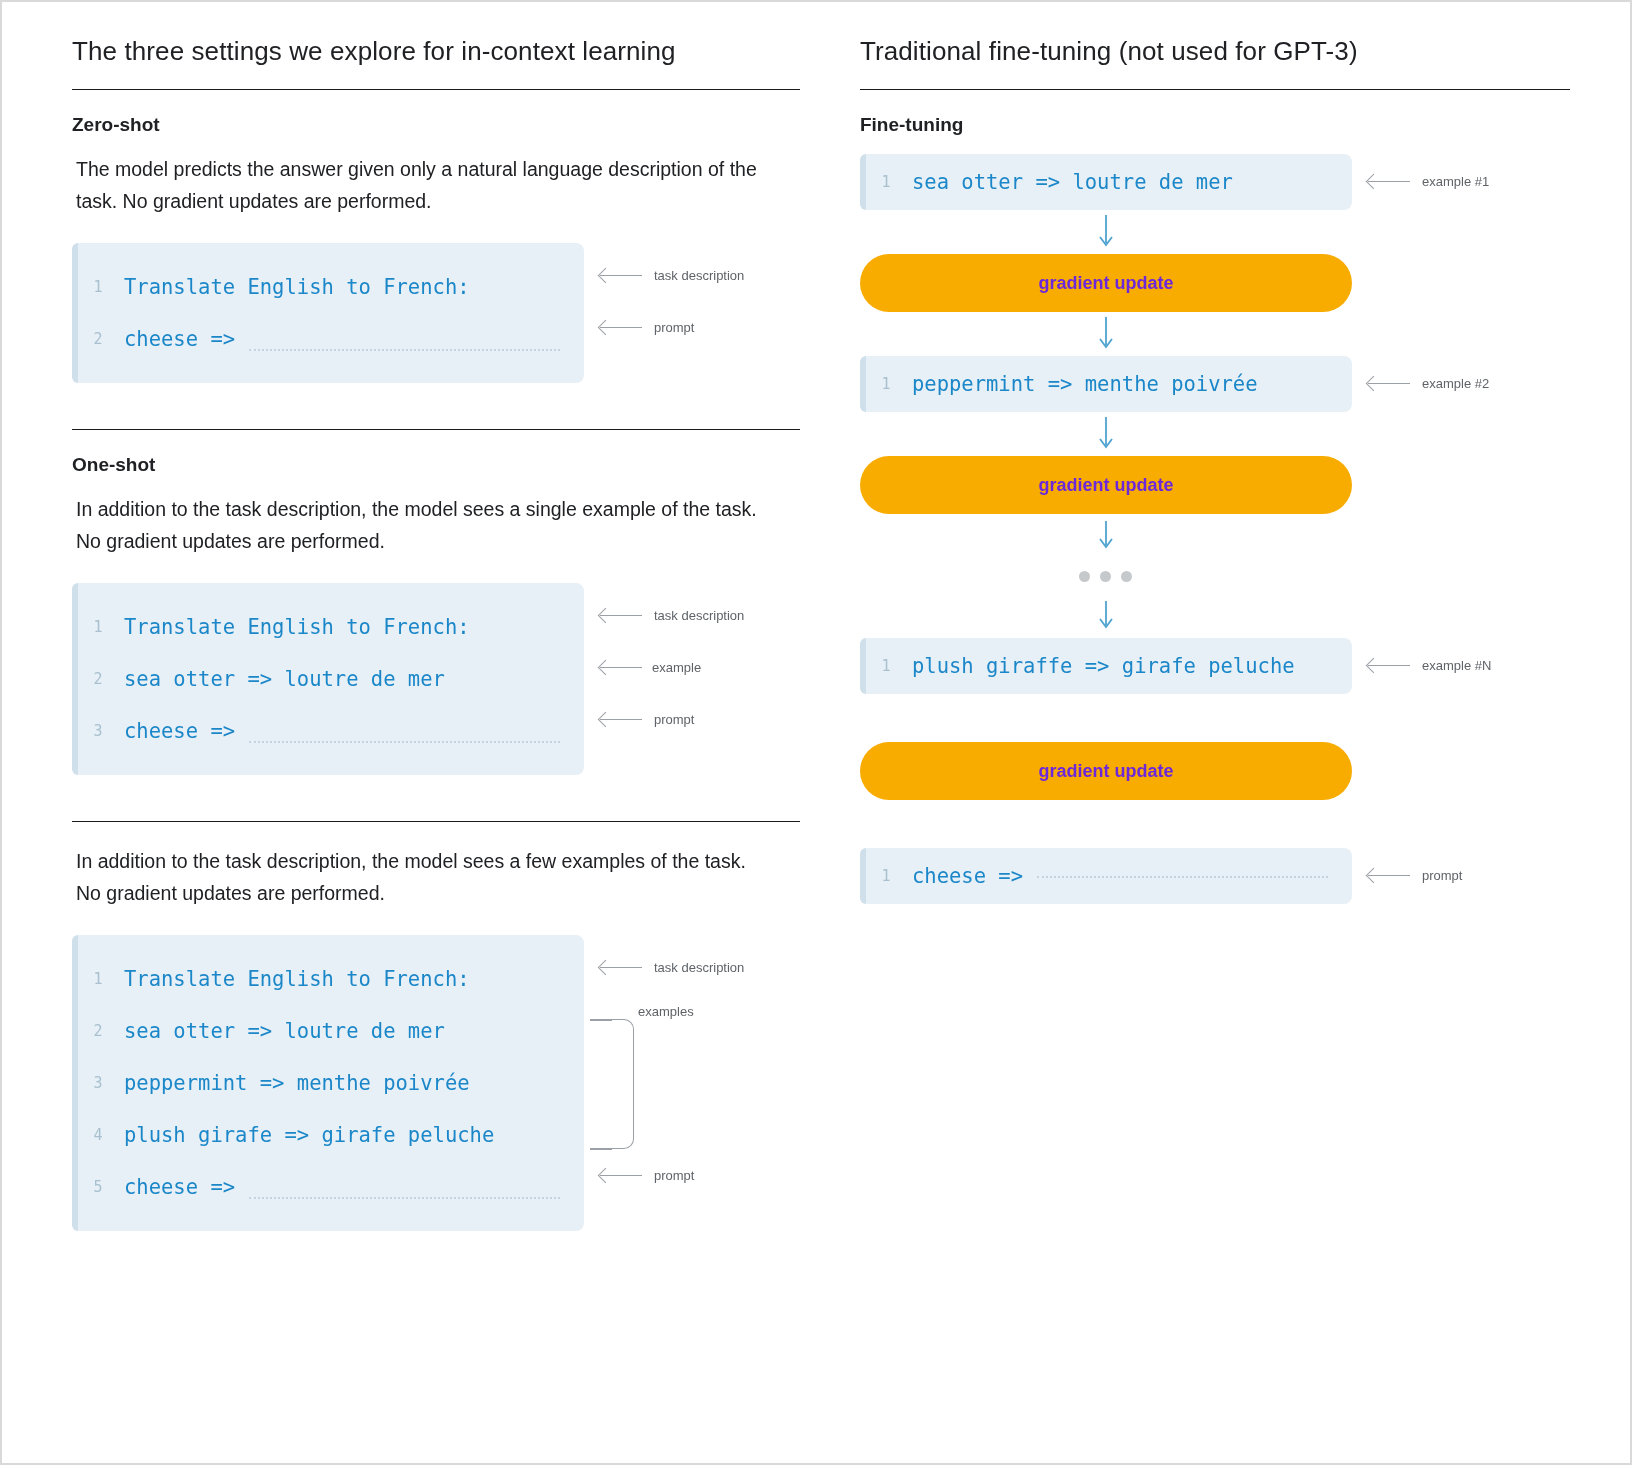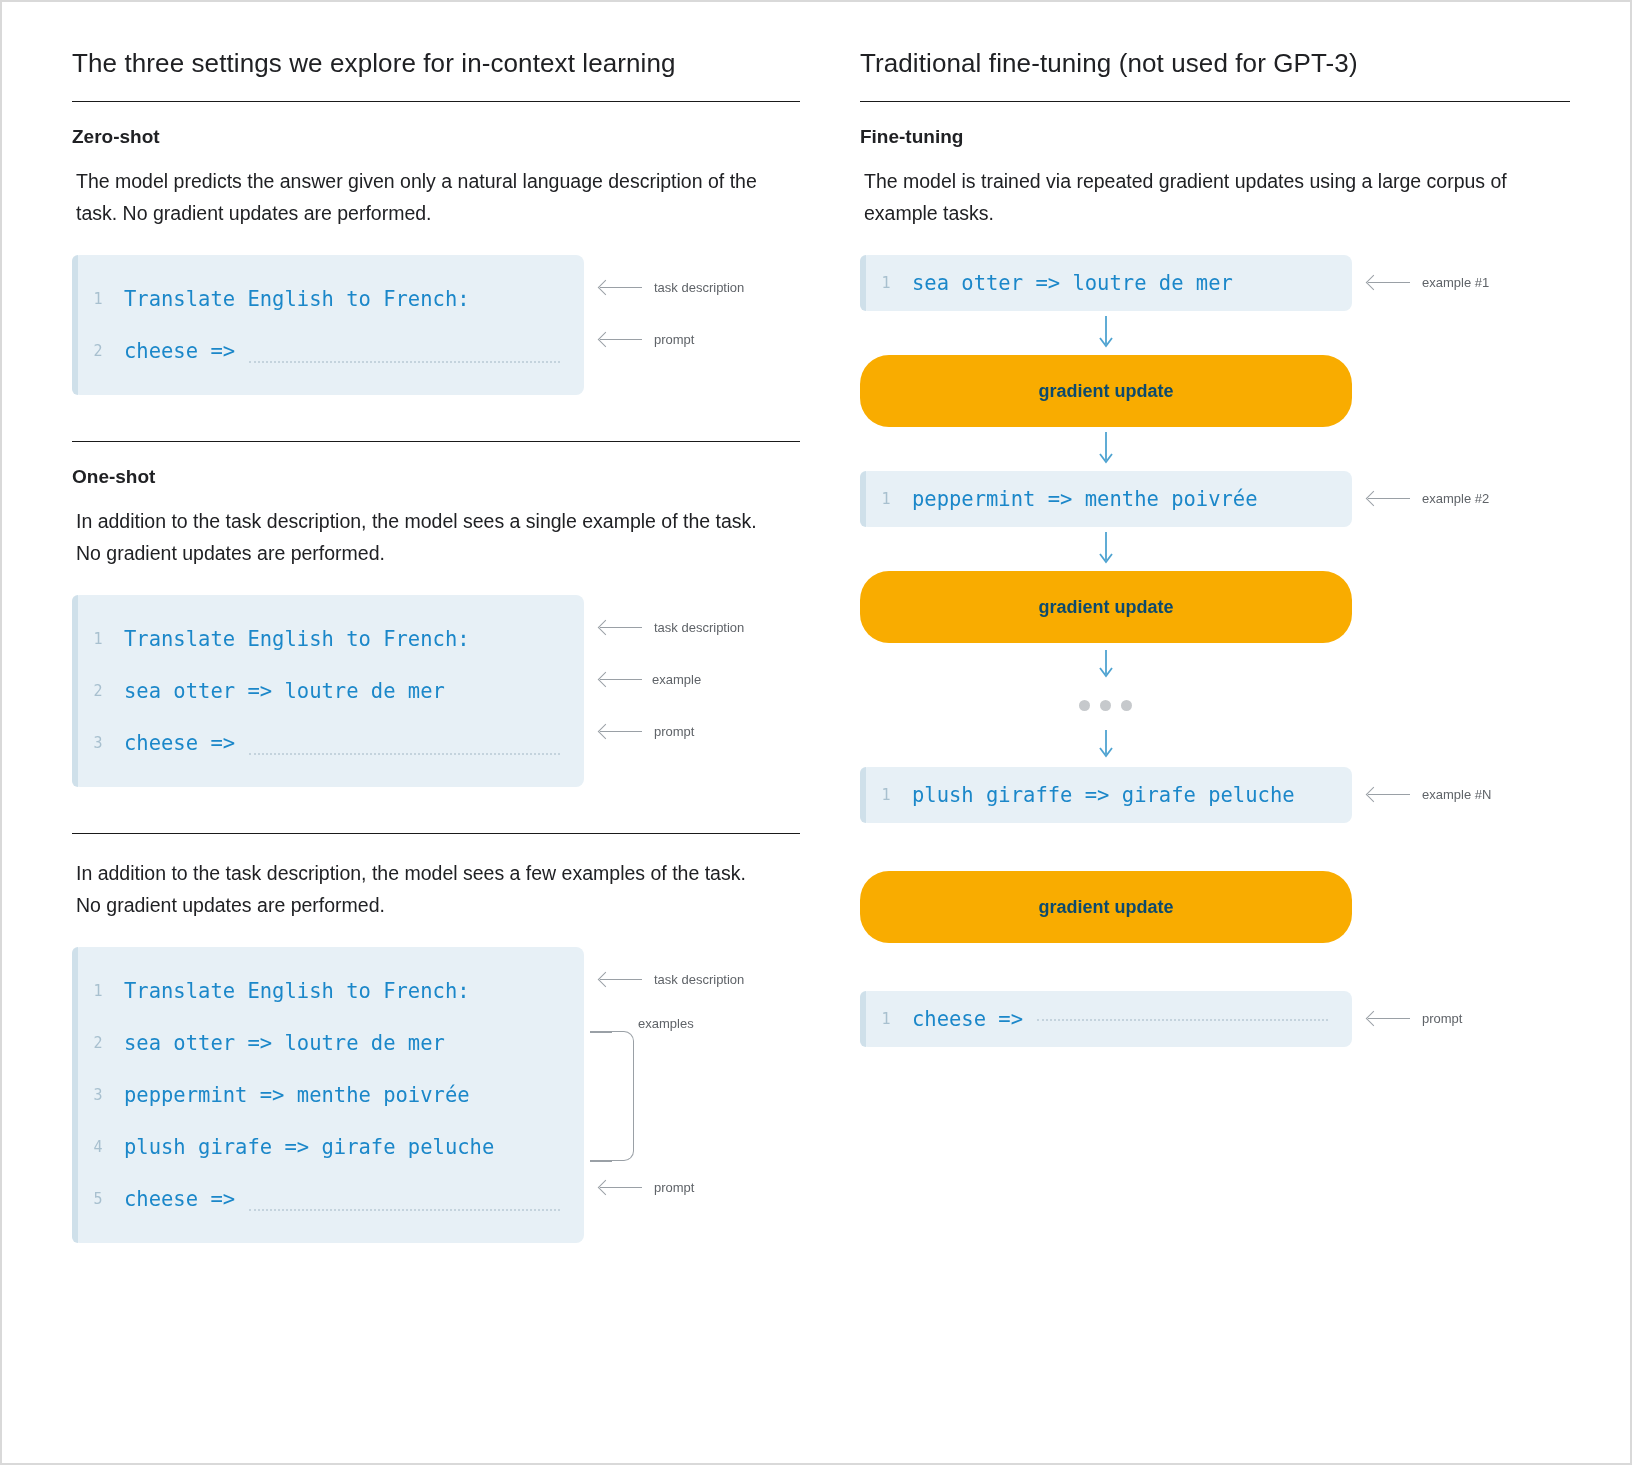--- a/index.html
+++ b/index.html
@@ -32,21 +32,21 @@
   }
   .col-right {
     width: 752px;
     padding: 0 20px 0 20px;
   }
   .col-title {
     font-size: 26px;
     font-weight: 400;
     color: #202124;
     letter-spacing: 0.1px;
-    margin: 12px 0 22px 0;
+    margin: 0 0 22px 0;
     white-space: nowrap;
   }
   .rule {
     border: none;
     border-top: 1.5px solid #1a1a1a;
     margin: 0 0 24px 0;
   }
   .rule.thin {
     margin: 46px 0 24px 0;
   }
@@ -194,27 +194,27 @@
     font-size: 20.5px;
     color: #1b87c9;
     white-space: pre;
   }
   .ft-row {
     position: relative;
     margin-bottom: 0;
   }
   .grad-pill {
     width: 492px;
-    height: 72px;
+    height: 58px;
     background: #f9ac00;
     border-radius: 29px;
     display: flex;
     align-items: center;
     justify-content: center;
-    color: #0c4a6e;
+    color: #6d28d9;
     font-size: 18px;
     font-weight: bold;
   }
   .down-arrow {
     width: 492px;
     display: flex;
     justify-content: center;
     align-items: center;
     height: 44px;
     color: #4fa3d1;
@@ -357,21 +357,20 @@
           <span>prompt</span>
         </div>
       </div>
     </div>
   </div>
 
   <div class="col col-right">
     <div class="col-title">Traditional fine-tuning (not used for GPT-3)</div>
     <hr class="rule">
     <div class="sub-title">Fine-tuning</div>
-    <p class="body-text">The model is trained via repeated gradient updates using a large corpus of example tasks.</p>
 
     <div class="ft-row">
       <div class="ft-card">
         <div class="gutter-line"></div>
         <span class="lineno">1</span>
         <span class="code">sea otter =&gt; loutre de mer</span>
       </div>
       <div class="annot" style="left:508px; top:20px;">
         <span class="arrow-left"></span>
         <span>example #1</span>

